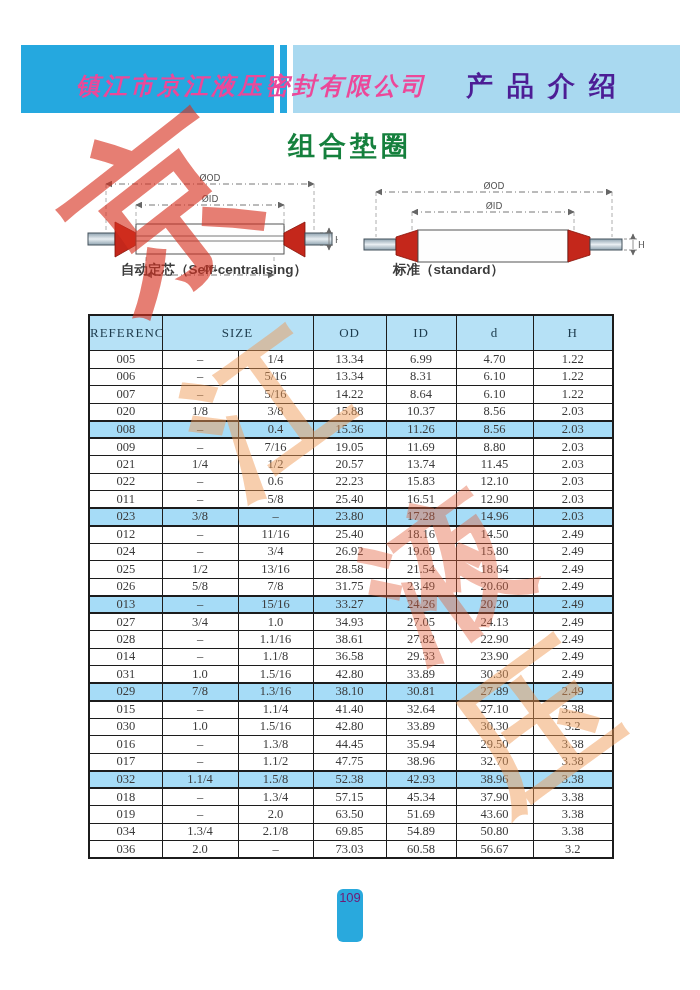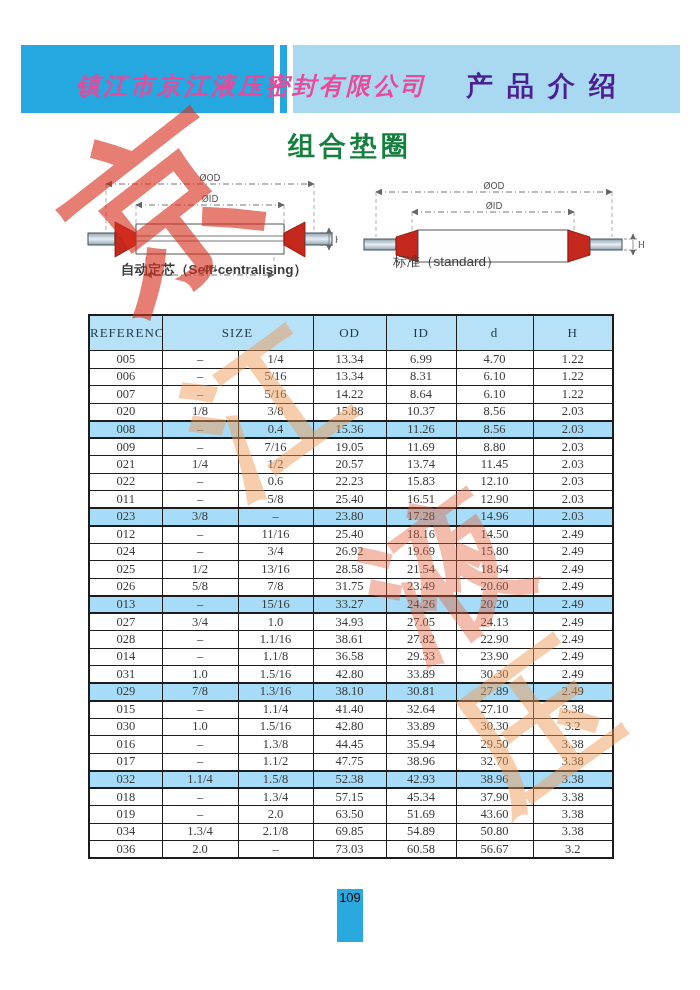--- a/index.html
+++ b/index.html
@@ -27,21 +27,21 @@
     font-weight:bold;font-size:27px;color:#15803d;letter-spacing:4px;
   }
   
   .diagram{position:absolute;z-index:2;}
   .diagram-left{left:82px;top:172px;}
   .diagram-right{left:362px;top:182px;}
   .diagram-caption{
     position:absolute;z-index:2;font-size:13.5px;color:#3c3c3c;white-space:nowrap;
   }
   .caption-left{left:121px;top:261px;font-weight:bold;}
-  .caption-right{left:393px;top:253px;}
+  .caption-right{left:393px;top:261px;font-weight:bold;}
   svg text{font-family:"DejaVu Sans",sans-serif;fill:#555;}
   
   .spec-table{
     position:absolute;left:88px;top:314px;width:524px;z-index:2;
     border-collapse:collapse;table-layout:fixed;
     font-family:"Liberation Serif",serif;font-size:12.5px;color:#3a3a3a;
     border:2px solid #1c1c1c;
   }
   .spec-table th,.spec-table td{
     border:1px solid #1c1c1c;text-align:center;vertical-align:middle;
@@ -52,22 +52,23 @@
     font-size:13px;color:#1d3b4d;letter-spacing:1px;
   }
   .spec-table tbody tr{height:17.5px;background:#ffffff;margin-top:40px;}
   .spec-table tbody tr.hl{background:#a6dcf7;border-radius:6px;}
   .spec-table tbody tr.hl td{border-top-width:2px;border-bottom-width:2px;}
   .col-ref{width:73px;}.col-s1{width:76px;}.col-s2{width:75px;}
   .col-od{width:73px;}.col-id{width:70px;}.col-d{width:77px;}.col-h{width:80px;}
   
   .page-num-box{
     position:absolute;left:337px;top:889px;width:26px;height:53px;z-index:2;
-    background:#29a9dd;color:#000000;font-size:13px;text-align:center;
+    background:#29a9dd;color:#701a75;font-size:13px;text-align:center;
     line-height:18px;
+    border-radius:6px;
   }
   
   .wm{
     position:absolute;z-index:4;pointer-events:none;
     font-family:"Liberation Serif",serif;font-weight:bold;line-height:1;
   }
   .wm-1{left:72px;top:118px;font-size:180px;color:#d7301f;opacity:.62;transform:rotate(-38deg);}
   .wm-2{left:192px;top:335px;font-size:150px;color:#f09a55;opacity:.48;transform:rotate(-36deg);}
   .wm-3{left:372px;top:498px;font-size:150px;color:#e3613d;opacity:.42;transform:rotate(-36deg);}
   .wm-4{left:462px;top:652px;font-size:150px;color:#f09a55;opacity:.48;transform:rotate(-36deg);}

